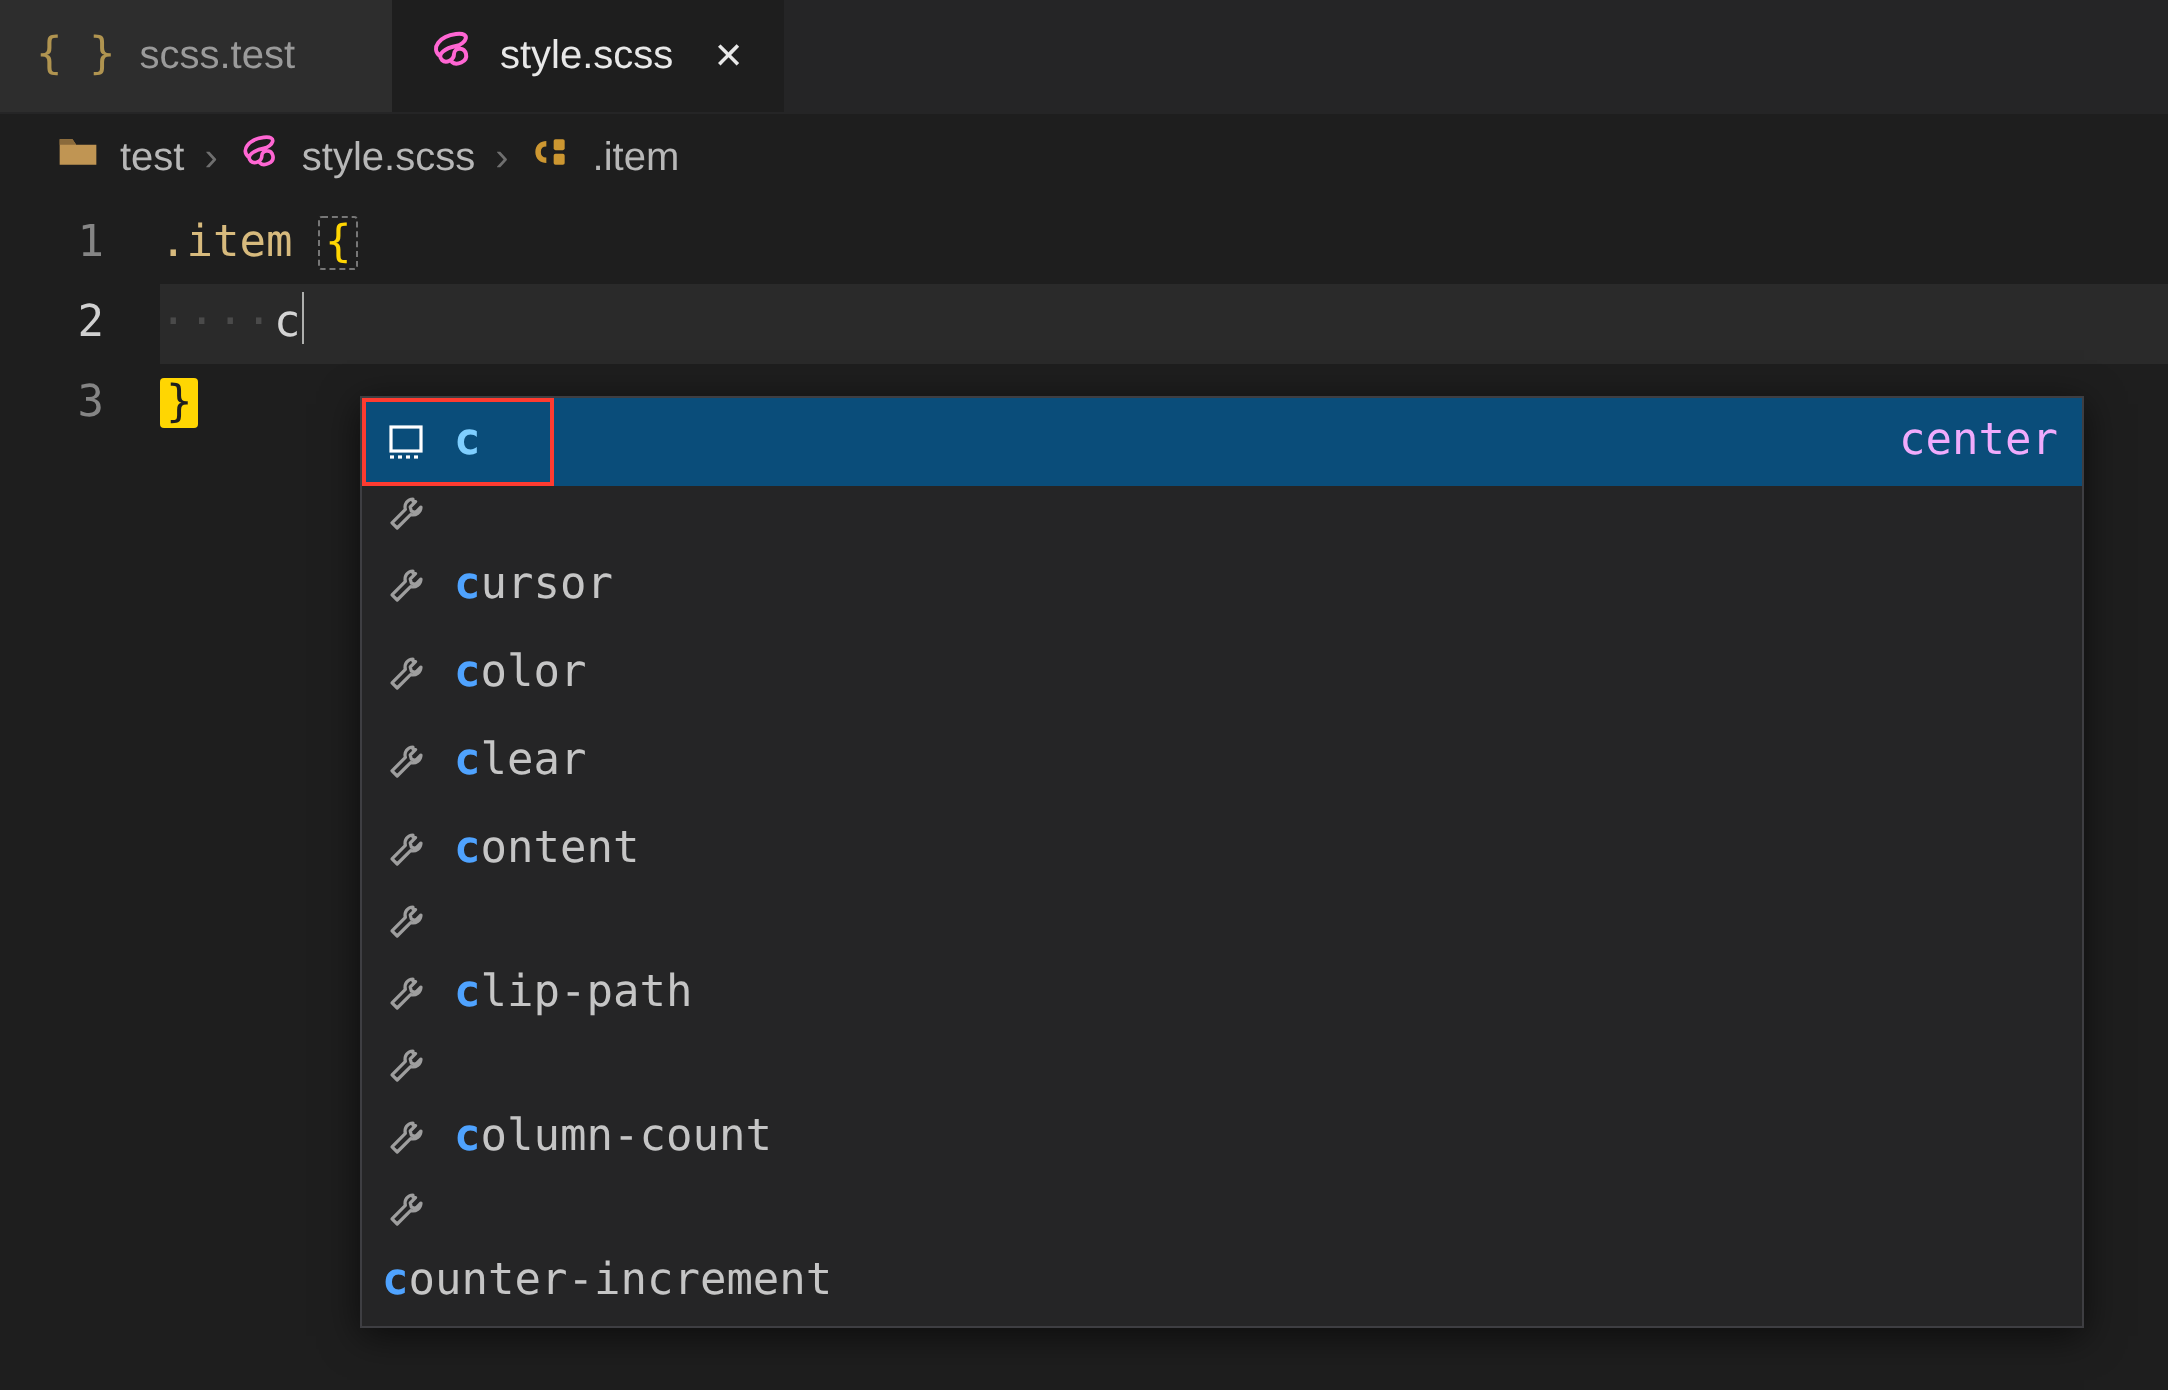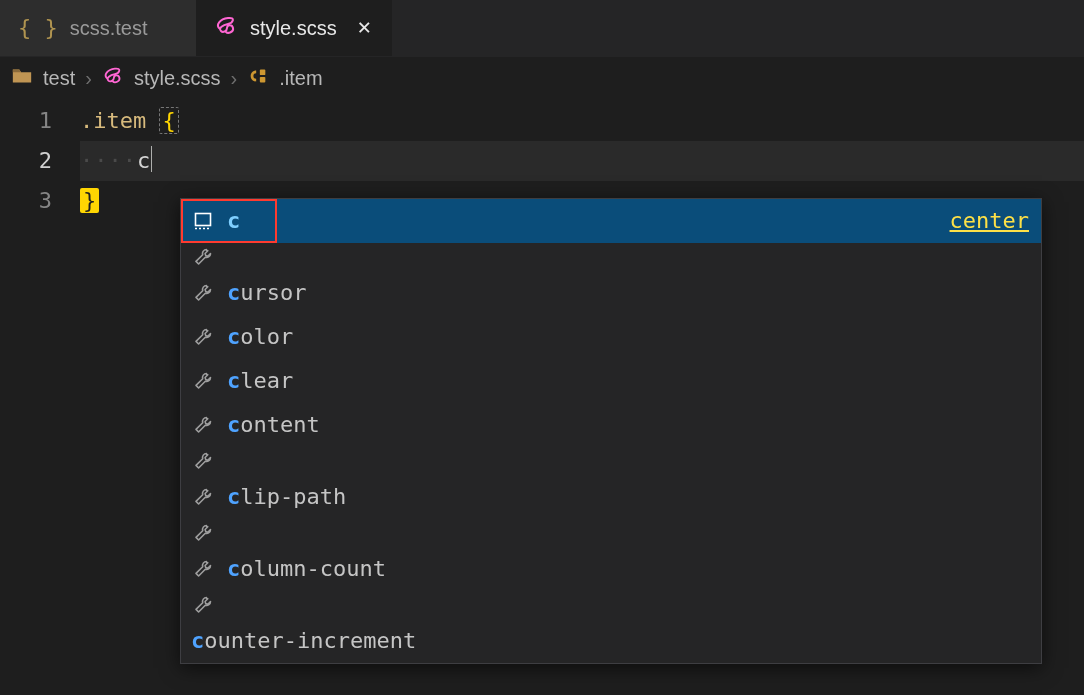--- a/index.html
+++ b/index.html
@@ -25,21 +25,21 @@
   }
   html,body{height:100%;margin:0;background:var(--bg);font-family:"Segoe WPC","Segoe UI",ui-sans-serif,sans-serif;color:var(--fg);}
   .root{width:1084px;height:695px;position:relative;background:var(--bg-editor);overflow:hidden;}
   
   .tab-bar{height:56px;background:var(--bg-tab-bar);display:flex;align-items:stretch;border-bottom:1px solid #00000000;}
   .tab{display:flex;align-items:center;gap:12px;padding:0 18px;background:var(--bg-tab-inactive);font-size:20px;color:var(--fg-muted);position:relative;min-width:160px;cursor:pointer;}
   .tab.active{background:var(--bg-tab-active);color:#e8e8e8;}
   .tab .close{margin-left:8px;color:#e8e8e8;font-size:18px;line-height:1;}
   .tab.active::after{content:"";position:absolute;left:0;right:0;top:0;height:0;background:transparent;}
   
-  .breadcrumbs{display:flex;align-items:center;gap:10px;padding:8px 11px;font-size:20px;color:var(--fg);border-bottom:1px solid #00000000;}
+  .breadcrumbs{display:flex;align-items:center;gap:10px;padding:8px 28px;font-size:20px;color:var(--fg);border-bottom:1px solid #00000000;}
   .crumb{display:flex;align-items:center;gap:10px;color:#b7b7b7;}
   .crumb .sep{color:#6f6f6f;}
   
   .editor{position:relative;font-family:Consolas,"Menlo","Monaco",monospace;font-size:22px;line-height:40px;}
   .line{display:flex;align-items:center;}
   .gutter{width:80px;text-align:right;color:var(--fg-dim);padding-right:28px;box-sizing:border-box;user-select:none;}
   .code{white-space:pre;position:relative;text-align:right;}
   .line.active .code-bg{position:absolute;left:80px;right:0;top:0;bottom:0;background:var(--bg-line-active);}
   .line.active{position:relative;}
   .line.active .gutter{color:#d0d0d0;}
@@ -53,21 +53,21 @@
   
   .suggest{position:absolute;left:180px;top:198px;width:860px;background:var(--bg-suggest);border:1px solid var(--border);box-shadow:0 4px 18px rgba(0,0,0,.6);}
   .sug-row{display:flex;align-items:center;padding:4px 12px 4px 10px;font-family:Consolas,"Menlo","Monaco",monospace;font-size:22px;line-height:36px;color:#c5c5c5;cursor:pointer;}
   .sug-row.selected{background:var(--bg-suggest-sel);color:#ffffff;}
   .sug-icon{width:24px;display:flex;align-items:center;justify-content:center;margin-right:12px;flex-shrink:0;}
   .sug-icon svg{display:block;}
   .sug-label{flex:1;white-space:nowrap;overflow:hidden;text-overflow:ellipsis;}
   .sug-label .hl{color:#4fa3ff;font-weight:600;}
   .sug-row.selected .sug-label .hl{color:#7fcfff;}
   .sug-detail{color:#c0c0c0;margin-left:auto;font-family:Consolas,monospace;font-size:22px;}
-  .sug-row.selected .sug-detail{color:#fde047;text-decoration:underline;}
+  .sug-row.selected .sug-detail{color:#f0abfc;}
   .highlight-box{position:absolute;border:2px solid var(--red-highlight);pointer-events:none;}
   
   .ico-braces{color:var(--accent-yellow);font-family:Consolas,monospace;font-size:22px;line-height:1;}
   .ico-braces.dim{color:#b09450;}
 </style>
 </head>
 <body>
 
 <div class="root">
 

